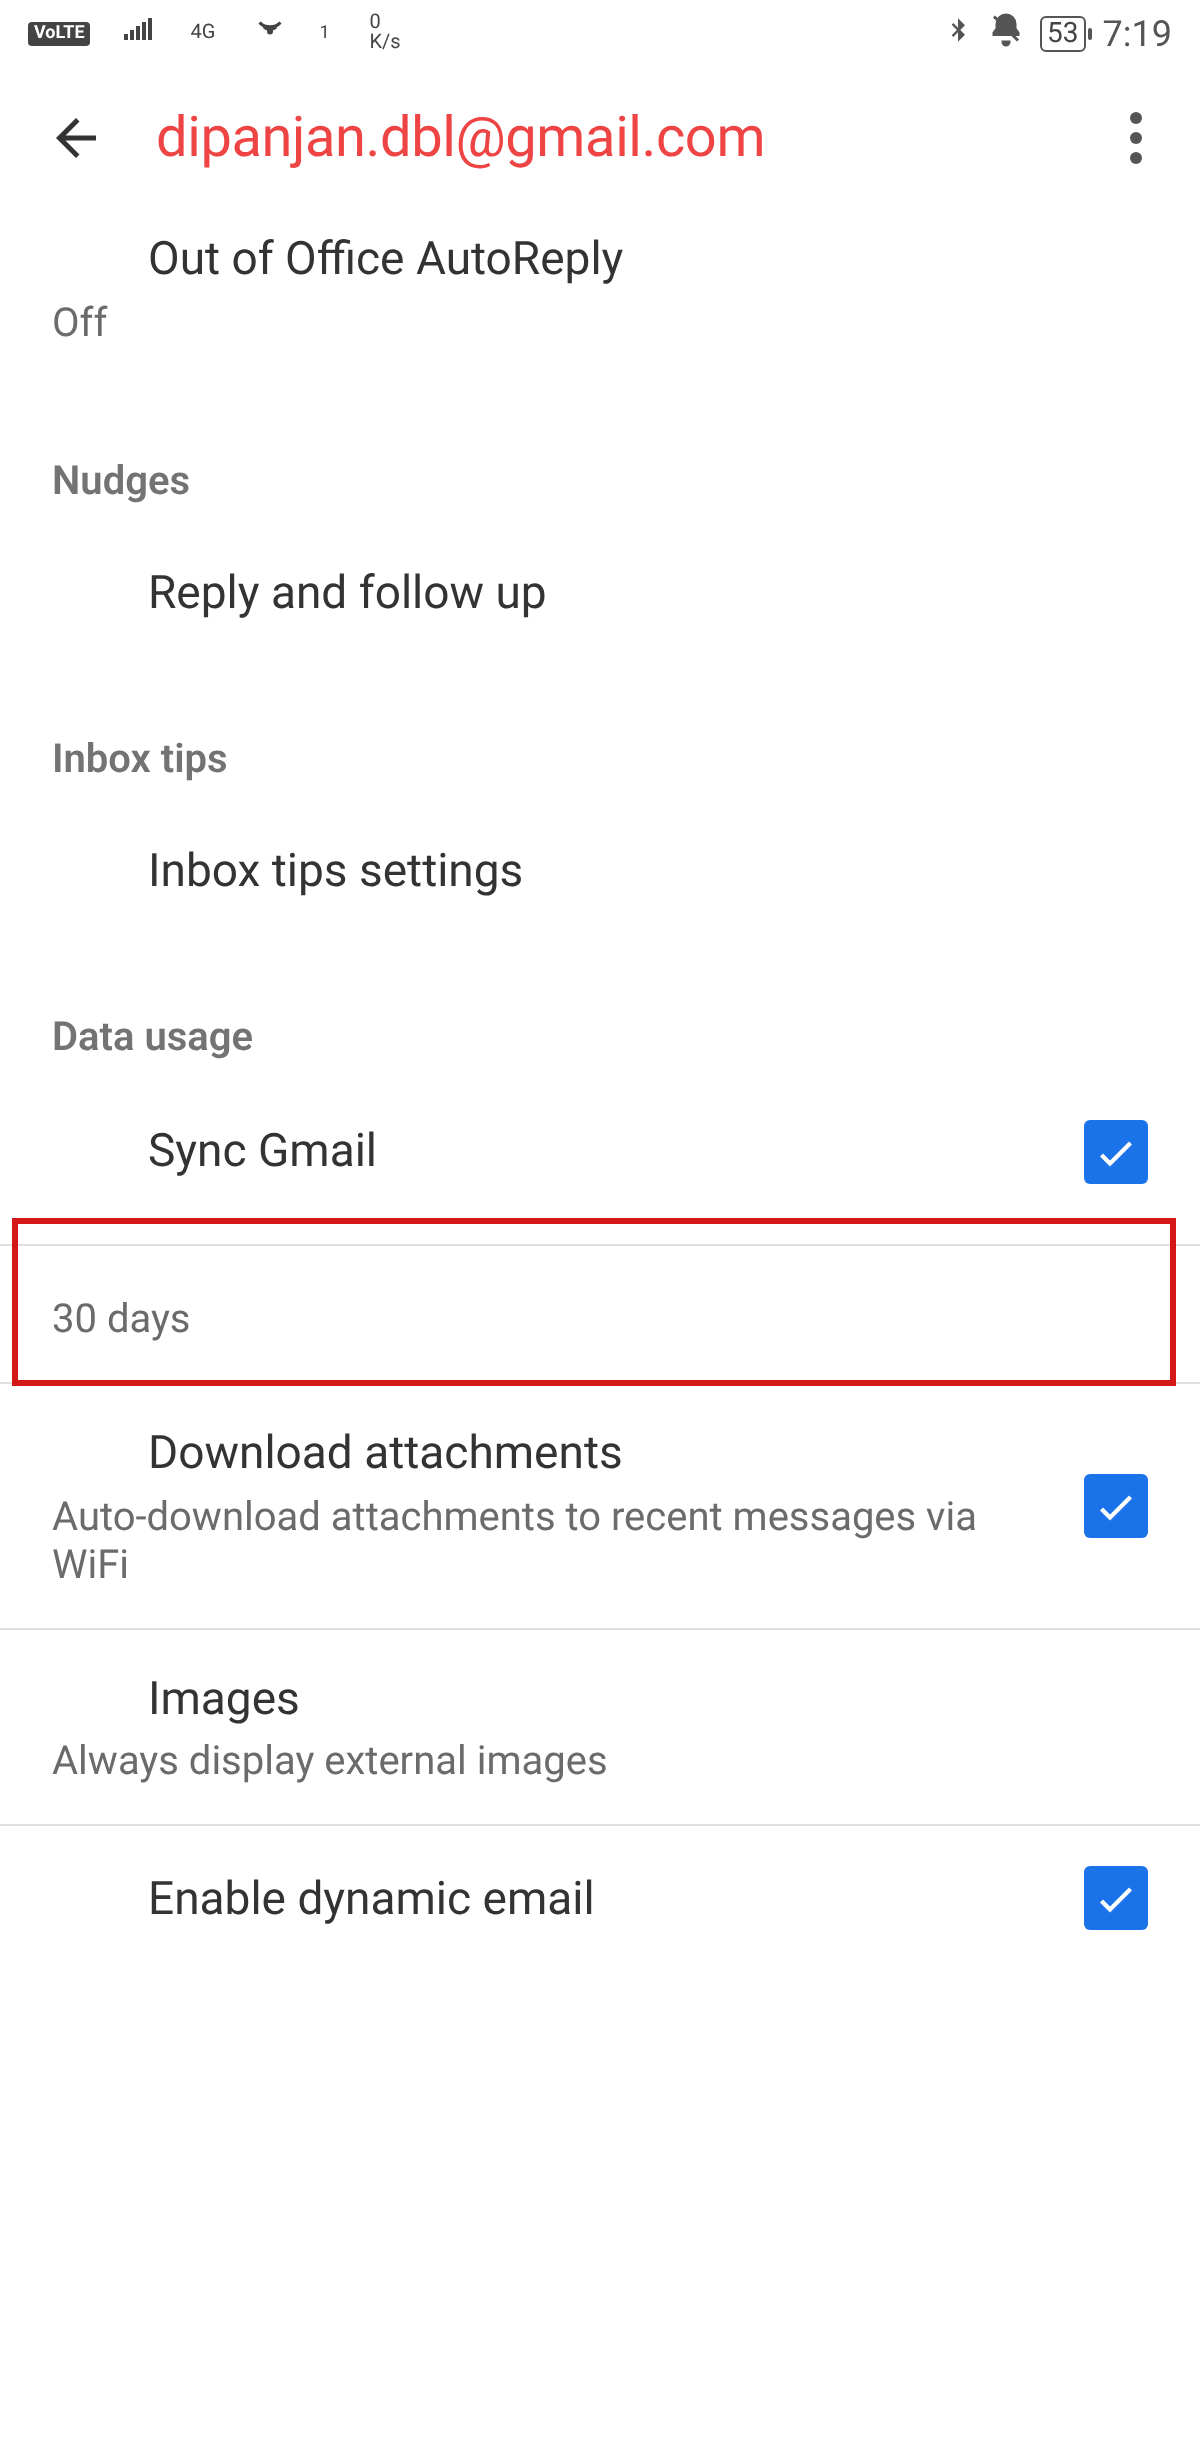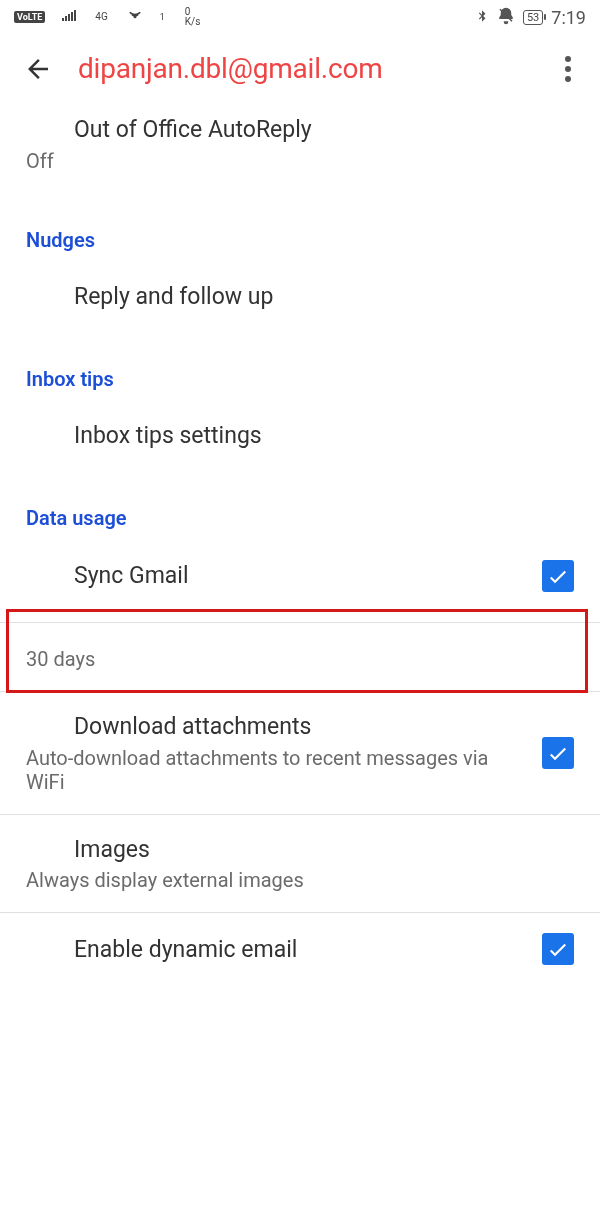--- a/index.html
+++ b/index.html
@@ -30,21 +30,21 @@
       padding: 1px 3px;
       border-radius: 2px;
     }
     .sig-text { font-size: 10px; line-height: 1; }
     .signal-icon, .hotspot-icon { display:inline-block; }
     .sup { font-size: 9px; vertical-align: top; }
     .status-right { display: flex; align-items: center; gap: 8px; }
     .battery-badge {
       border: 1.5px solid #555;
       border-radius: 3px;
-      font-size: 11px;
+      font-size: 14px;
       padding: 0 3px;
       position: relative;
     }
     .battery-badge::after {
       content:"";
       position:absolute;
       right:-4px; top:50%;
       width:2px; height:6px;
       background:#555;
       transform:translateY(-50%);
@@ -78,21 +78,21 @@
       margin-left: 48px;
     }
     .item-sub {
       font-size: 20px;
       color: #6b6b6b;
       margin-top: 4px;
     }
     .section-header {
       font-size: 20px;
       font-weight: 600;
-      color: #1d4ed8;
+      color: #737373;
       padding: 0 26px;
     }
     .divider {
       height: 1px;
       background: #e0e0e0;
       margin: 0;
     }
     .row-with-check {
       display: flex;
       align-items: center;

